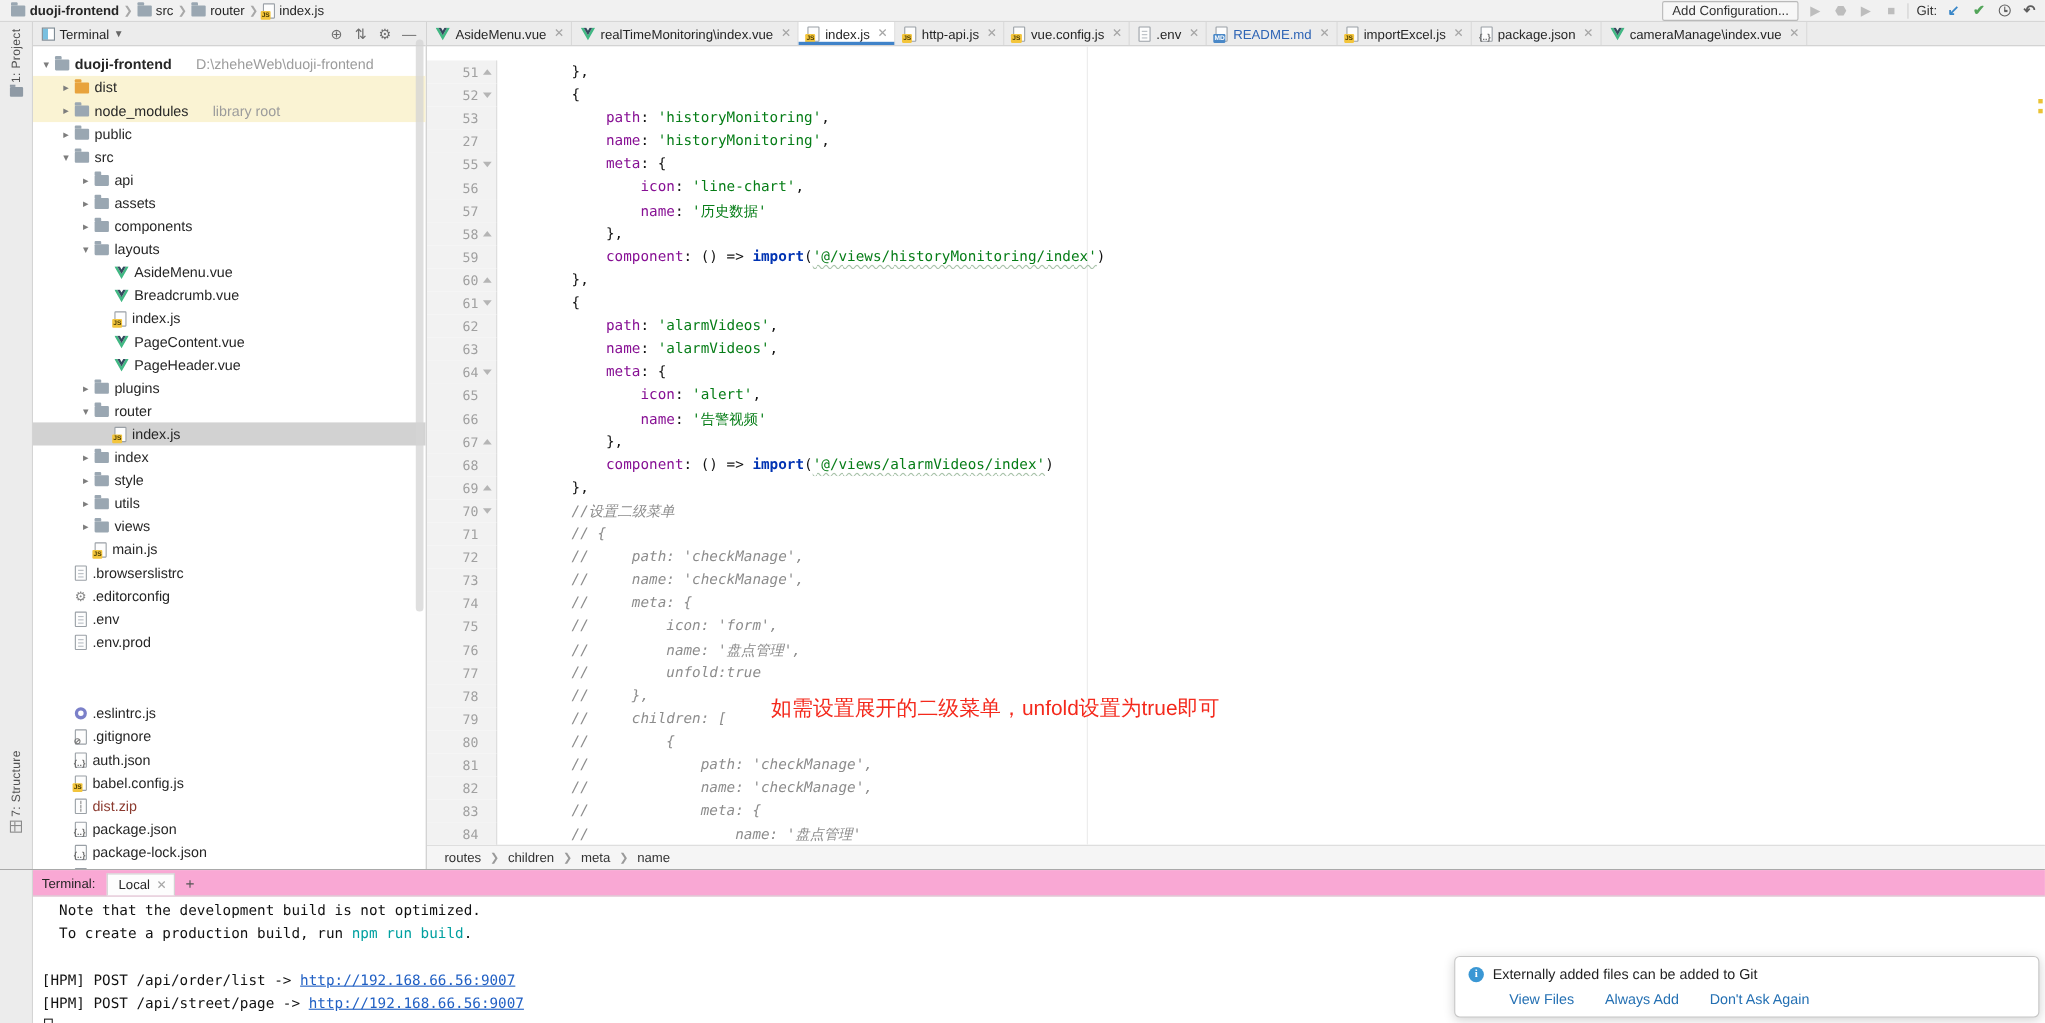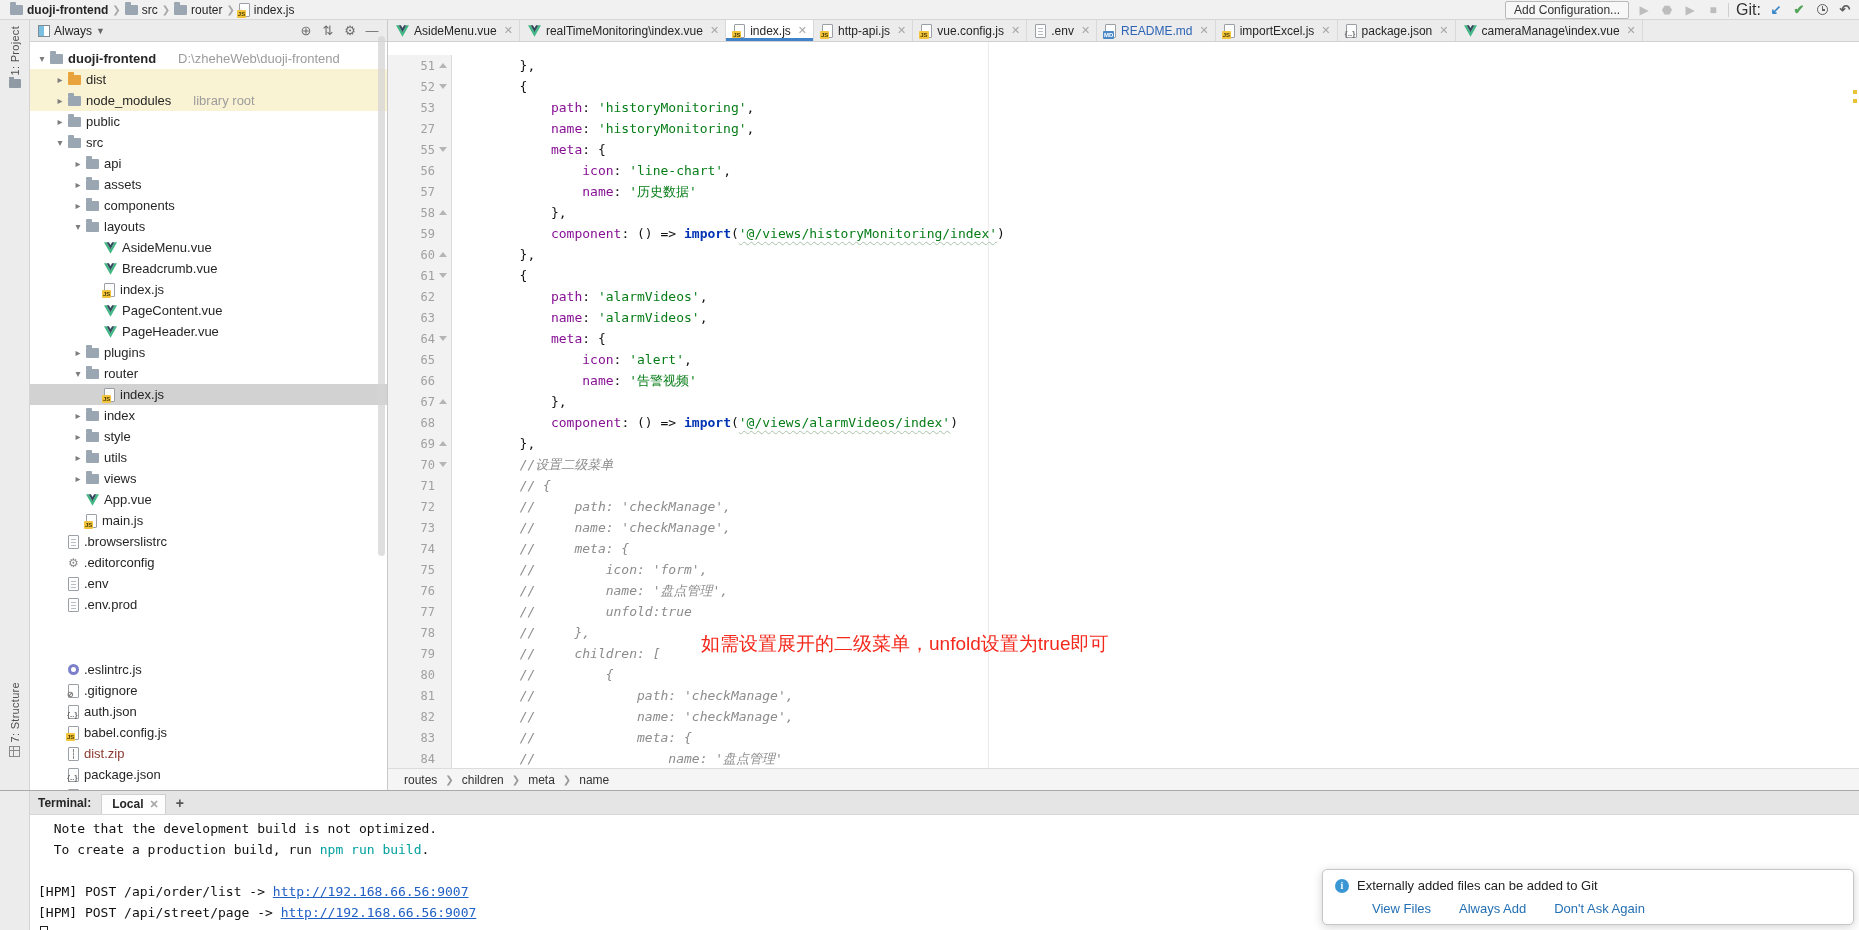--- a/index.html
+++ b/index.html
@@ -10,21 +10,21 @@
   .toolbar { height:20px; background:#f1f1f1; border-bottom:1px solid #d6d6d6; display:flex; align-items:center; justify-content:space-between; padding:0 6px 0 10px; flex:0 0 20px; }
   .crumbs { display:flex; align-items:center; gap:4px; font-size:12px; color:#262626; }
   .crumb { display:flex; align-items:center; gap:4px; cursor:default; }
   .crumb.bold { font-weight:bold; }
   .crumb-sep { color:#a8a8a8; font-size:10px; }
   .tb-right { display:flex; align-items:center; gap:7px; }
   .addcfg { font-size:12px; color:#333; background:#f7f7f7; border:1px solid #b9b9b9; border-radius:2px; padding:1px 8px; }
   .tb-sep { width:1px; height:14px; background:#cfcfcf; }
   .ico { display:inline-flex; align-items:center; justify-content:center; width:16px; height:16px; font-size:12px; }
   .ico.dis { color:#bdbdbd; }
-  .git-label { font-size:16px; color:#333; }
+  .git-label { font-size:12px; color:#333; }
   .ic-update { color:#3a87c8; font-weight:bold; font-size:13px; }
   .ic-commit { color:#53a55a; font-weight:bold; font-size:13px; }
   .ic-clock { width:11px; height:11px; border:1.5px solid #616161; border-radius:50%; position:relative; }
   .ic-clock::before { content:""; position:absolute; left:4px; top:1px; width:1.5px; height:4px; background:#616161; }
   .ic-clock::after { content:""; position:absolute; left:4px; top:4px; width:3px; height:1.5px; background:#616161; }
   .ic-undo { color:#5d5d5d; font-size:13px; font-weight:bold; }
 
   
   .main { flex:1 1 auto; display:flex; min-height:0; }
   .strip { width:30px; background:#ececec; border-right:1px solid #d4d4d4; position:relative; flex:0 0 30px; }
@@ -93,21 +93,21 @@
   .tk-w { color:#067d17; text-decoration:underline wavy #a9c2aa 1px; text-underline-offset:3px;margin-top:40px; }
   .annotation { position:absolute; left:313px; top:589px; color:#f4291c; font-size:19px; white-space:nowrap; font-family:"Liberation Sans",sans-serif; }
   .err-stripe { position:absolute; right:2px; top:48px; width:4px; height:4px; background:#eac335; box-shadow:0 9px 0 #eac335; }
   .ebc { height:22px; background:#f5f5f5; border-top:1px solid #dcdcdc; display:flex; align-items:center; gap:8px; padding-left:16px; font-size:12px; color:#333; flex:0 0 22px; }
   .ebc .sep { color:#9a9a9a; font-size:10px; }
 
   
   .terminal { height:140px; flex:0 0 140px; border-top:1px solid #a9a9a9; display:flex; position:relative; background:#fff; }
   .term-strip { width:30px; flex:0 0 30px; background:#ececec; border-right:1px solid #d4d4d4; }
   .term-main { flex:1; display:flex; flex-direction:column; min-width:0; }
-  .term-header { height:24px; flex:0 0 24px; background:#e5e5e5; border-bottom:1px solid #d6d6d6; display:flex; align-items:center; gap:10px; padding-left:8px; font-size:12px; color:#262626;font-weight:bold; }
+  .term-header { height:24px; flex:0 0 24px; background:#f9a8d4; border-bottom:1px solid #d6d6d6; display:flex; align-items:center; gap:10px; padding-left:8px; font-size:12px; color:#262626; }
   .term-tab { background:#fdfdfd; border:1px solid #cfcfcf; border-bottom:none; padding:2px 6px 3px 10px; display:flex; gap:6px; align-items:center; margin-top:3px; }
   .term-x { color:#a6a6a6; font-size:11px; }
   .term-plus { color:#555; font-size:14px; }
   .term-body { flex:1; padding:6px 0 0 8px; font-family:"DejaVu Sans Mono","Liberation Mono",monospace; font-size:13px; overflow:hidden; }
   .tl { height:21px; white-space:pre; }
   .tt { color:#111; } .tcyan { color:#00a0a0; } .tlink { color:#2160c4; text-decoration:underline; }
   .cursor { width:8px; height:15px; border:1px solid #222; display:inline-block; margin-left:2px; }
 
   
   .notif { position:absolute; right:5px; bottom:5px; width:532px; background:#fff; border:1px solid #c6c6c6; border-radius:5px; box-shadow:0 2px 10px rgba(0,0,0,.18); padding:8px 12px 8px 12px; font-size:13px; color:#1f1f1f; }
@@ -175,21 +175,21 @@
       </div>
       <div class="vbtn" style="top:818px">
         <span class="vlabel">2: Favorites</span>
         <span class="mini-star">★</span>
       </div>
     </div>
 
     <div class="project">
       <div class="pp-header">
         <span class="pp-winicon"></span>
-        <span>Always</span>
+        <span>Terminal</span>
         <span class="pp-caret">▼</span>
         <span class="pp-spacer"></span>
         <span class="pp-hico">⊕</span>
         <span class="pp-hico">⇅</span>
         <span class="pp-hico">⚙</span>
         <span class="pp-hico">—</span>
       </div>
       <div class="tree" id="tree">
           <div class="trow" style="padding-left: 4px;">
             <span class="chev">▾</span>
@@ -314,30 +314,20 @@
           </div>
           <div class="trow" style="padding-left: 40px;">
             <span class="chev">▸</span>
             <span class="i-folder"></span>
             <span class="tlabel">utils</span>
           </div>
           <div class="trow" style="padding-left: 40px;">
             <span class="chev">▸</span>
             <span class="i-folder"></span>
             <span class="tlabel">views</span>
-          </div>
-          <div class="trow" style="padding-left: 40px;">
-            <span class="chev"></span>
-            <span class="i-vue">
-              <svg width="13" height="12" viewBox="0 0 16 14">
-                <path d="M0 0h3.2L8 8.4 12.8 0H16L8 14z" fill="#41B883"></path>
-                <path d="M3.2 0h2.9L8 3.3 9.9 0h2.9L8 8.4z" fill="#35495E"></path>
-              </svg>
-            </span>
-            <span class="tlabel">App.vue</span>
           </div>
           <div class="trow" style="padding-left: 40px;">
             <span class="chev"></span>
             <span class="i-doc">
               <span class="badge js">JS</span>
             </span>
             <span class="tlabel">main.js</span>
           </div>
           <div class="trow" style="padding-left: 22px;">
             <span class="chev"></span>

